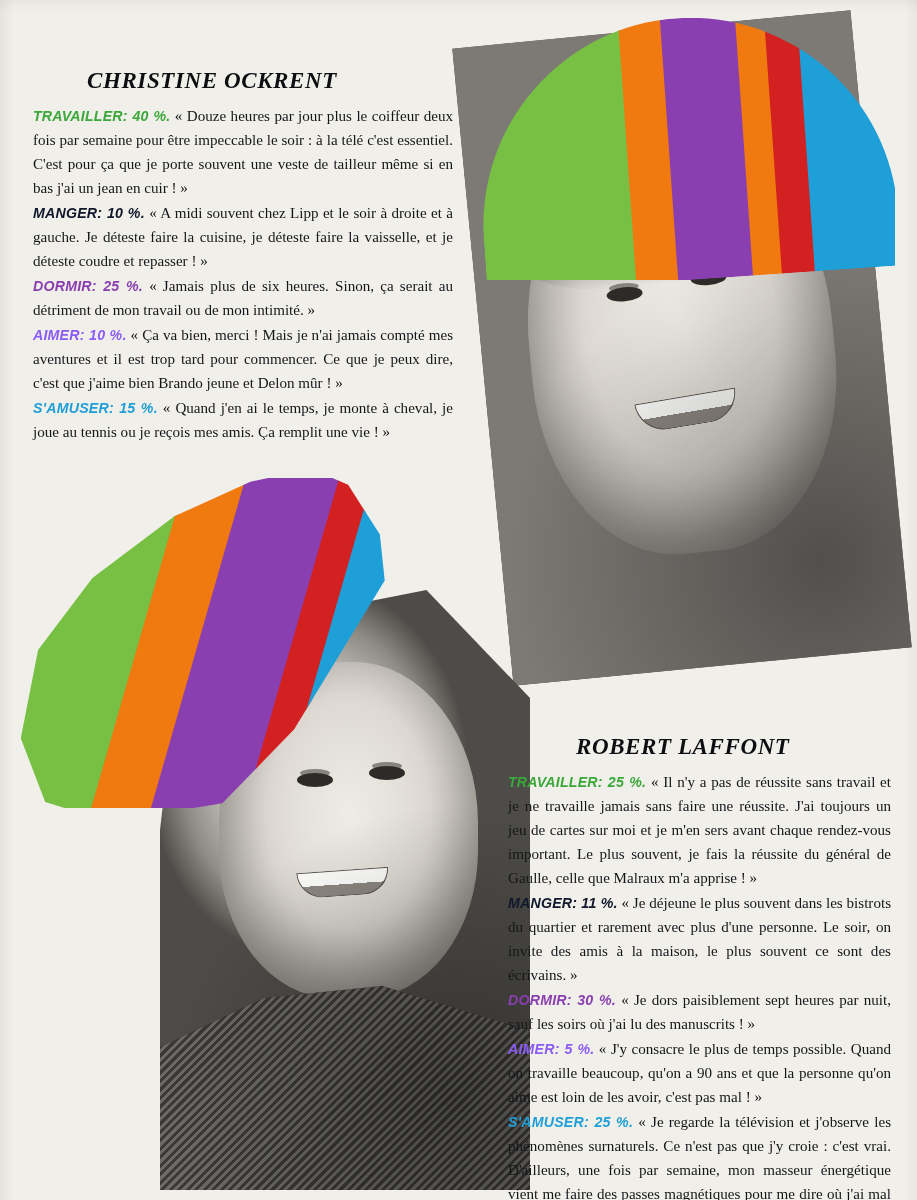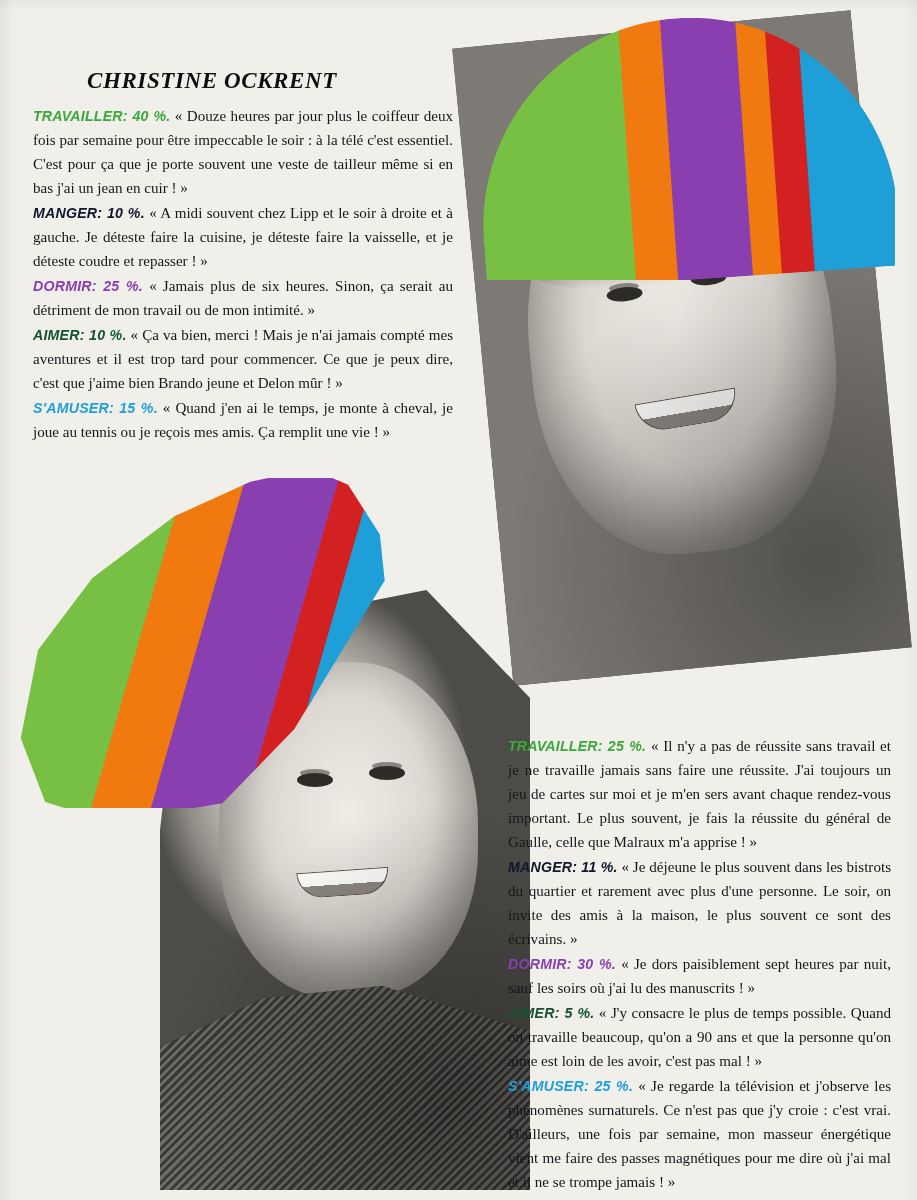--- a/index.html
+++ b/index.html
@@ -56,21 +56,21 @@
     font-family: "Liberation Sans", sans-serif;
     font-weight: bold;
     font-style: italic;
     font-size: 14.2px;
     letter-spacing: 0.2px;
     white-space: nowrap;
   }
   .lbl.travailler { color: #3aa83a; }
   .lbl.manger     { color: #0f172a; }
   .lbl.dormir     { color: #8a3fb0; }
-  .lbl.aimer      { color: #14532d; }
+  .lbl.aimer      { color: #8b5cf6; }
   .lbl.samuser    { color: #1f9fd8; margin-top: 42px; }
 
   #ockrent-article {
     left: 33px;
     top: 68px;
     width: 420px;
   }
   #ockrent-article .headline { padding-left: 54px; }
 
   #laffont-article {
@@ -309,20 +309,21 @@
       <span class="lbl aimer">AIMER: 10 %.</span>
       <span>« Ça va bien, merci ! Mais je n'ai jamais compté mes aventures et il est trop tard pour commencer. Ce que je peux dire, c'est que j'aime bien Brando jeune et Delon mûr ! »</span>
     </p>
     <p class="entry">
       <span class="lbl samuser">S'AMUSER: 15 %.</span>
       <span>« Quand j'en ai le temps, je monte à cheval, je joue au tennis ou je reçois mes amis. Ça remplit une vie ! »</span>
     </p>
   </div>
 
   <div class="article" id="laffont-article">
+    <h1 class="headline">ROBERT LAFFONT</h1>
     <p class="entry">
       <span class="lbl travailler">TRAVAILLER: 25 %.</span>
       <span>« Il n'y a pas de réussite sans travail et je ne travaille jamais sans faire une réussite. J'ai toujours un jeu de cartes sur moi et je m'en sers avant chaque rendez-vous important. Le plus souvent, je fais la réussite du général de Gaulle, celle que Malraux m'a apprise ! »</span>
     </p>
     <p class="entry">
       <span class="lbl manger">MANGER: 11 %.</span>
       <span>« Je déjeune le plus souvent dans les bistrots du quartier et rarement avec plus d'une personne. Le soir, on invite des amis à la maison, le plus souvent ce sont des écrivains. »</span>
     </p>
     <p class="entry">
       <span class="lbl dormir">DORMIR: 30 %.</span>

